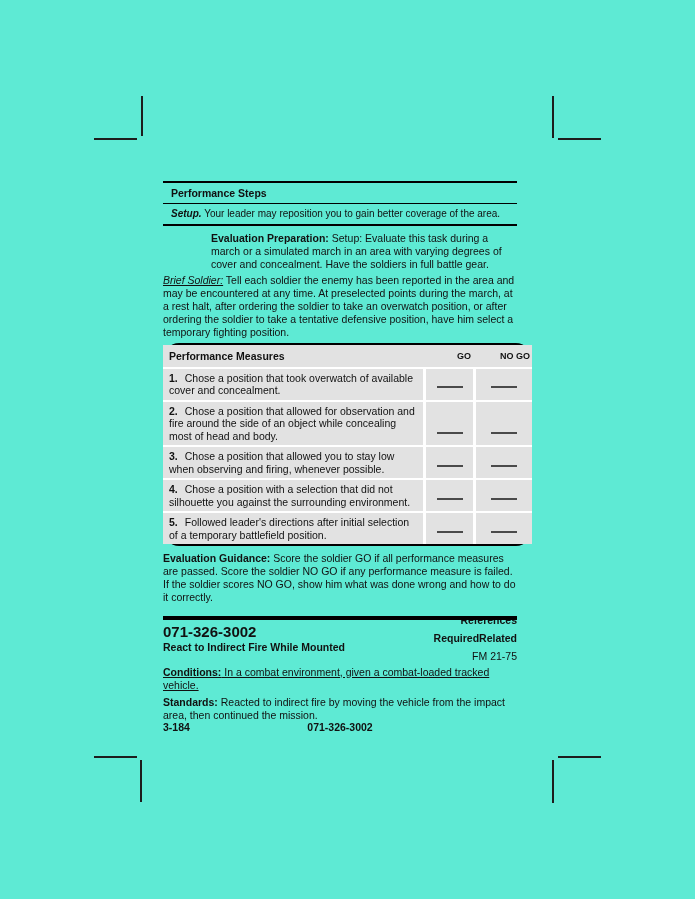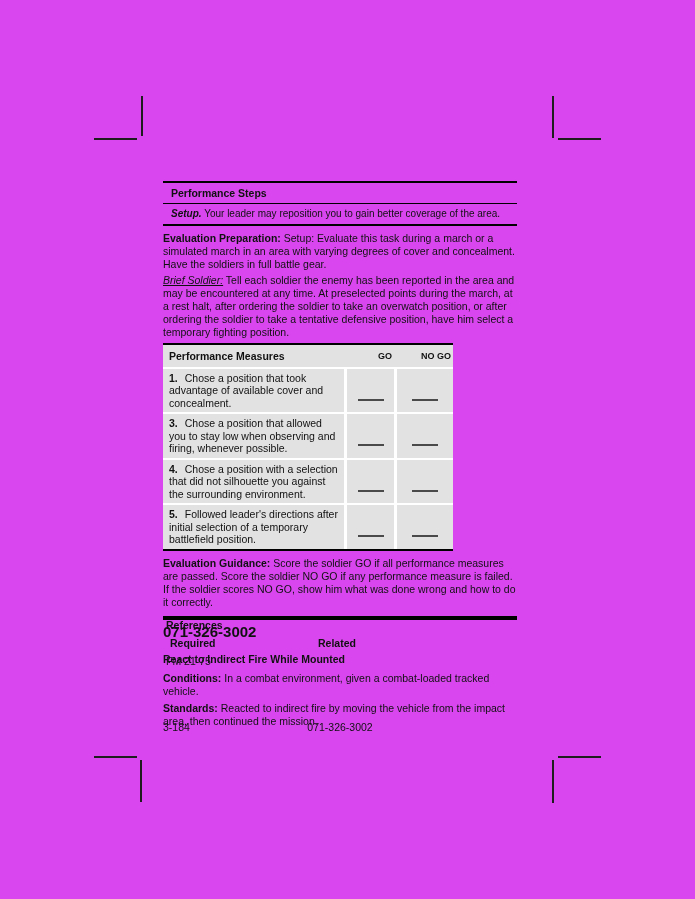--- a/index.html
+++ b/index.html
@@ -1,20 +1,20 @@
 <!DOCTYPE html>
 <html><head>
 <meta charset="utf-8">
 <style>
   html, body { margin: 0; padding: 0; background: #ffffff; }
   .page {
     position: relative;
     width: 695px;
     height: 899px;
-    background: #d946ef;
+    background: #5eead4;
     font-family: "Liberation Sans", sans-serif;
     color: #111;
     overflow: hidden;
   }
   
   .crop { position: absolute; background: #1d1d1d; }
 
   
   .content {
     position: absolute;
@@ -36,32 +36,33 @@
   }
   .steps-header {
     padding: 4px 8px 3px 8px;
     border-bottom: 1px solid #000;
     font-weight: bold;
     font-size: 10.5px;
   }
   .steps-note { padding: 3px 8px 4px 8px; font-size: 10px; }
 
   p.para { margin: 3px 0 0 0; }
-  p.first { margin-top: 0; }
+  p.first { margin-top: 0; margin-left: 48px; }
 
   
   table.measures {
     border-collapse: separate;
     border-spacing: 0;
-    width: 290px;
+    width: 369px;
     margin-top: 4px;
     border-top: 2px solid #000;
     border-bottom: 2px solid #000;
     font-size: 10.5px;
     line-height: 12.5px;
+    border-radius: 16px;
   }
   table.measures td, table.measures th {
     background: #e2e2e2;
     padding: 3px 6px;
     vertical-align: top;
     text-align: left;
   }
   table.measures .col-go    { width: 35px; }
   table.measures .col-nogo  { width: 44px; }
   table.measures th.go-head, table.measures th.nogo-head {
@@ -81,50 +82,50 @@
   .blank-line {
     display: inline-block;
     width: 26px;
     height: 0;
     border-top: 2px solid #4a4a4a;
     vertical-align: middle;
   }
   .num { font-weight: bold; margin-right: 7px; }
 
   
-  .refs { margin-top: 10px; }
+  .refs { margin-top: 10px; text-align: right; }
   .refs-title { font-weight: bold; margin-left: 3px; }
   .refs-cols { margin-top: 5px; }
   .refs-required { display: inline-block; width: 148px; margin-left: 7px; font-weight: bold; }
   .refs-related { display: inline-block; font-weight: bold; }
   .refs-item { margin-top: 5px; margin-left: 3px; }
 
   
   .next-task {
     position: absolute;
     left: 163px;
     top: 616px;
     width: 354px;
     font-size: 10.5px;
     line-height: 13px;
   }
   .task-rule { height: 3.5px; background: #000; }
   .task-number { font-size: 15px; font-weight: bold; margin-top: 3px; line-height: 17px; }
-  .task-title { font-weight: bold; margin-top: 13px; }
-  .next-task p.cond { margin: 6px 0 0 0; }
+  .task-title { font-weight: bold; margin-top: 1px; }
+  .next-task p.cond { margin: 12px 0 0 0; text-decoration: underline; }
   .next-task p.stand { margin: 4px 0 0 0; }
 
   
   .footer {
     position: absolute;
     left: 163px;
     top: 721px;
     width: 354px;
     font-size: 10.5px;
-    font-weight: normal;
+    font-weight: bold;
   }
   .footer .page-num { position: absolute; left: 0; top: 0; }
   .footer .task-num { text-align: center; }
 </style>
 </head>
 <body>
 
 <div class="page">
 
   <div class="crop" style="left:141px; top:96px; width:2px; height:40px;"></div>
@@ -148,21 +149,26 @@
     <p class="para"><span class="i">Brief Soldier:</span><span> Tell each soldier the enemy has been reported in the area and may be encountered at any time. At preselected points during the march, at a rest halt, after ordering the soldier to take an overwatch position, or after ordering the soldier to take a tentative defensive position, have him select a temporary fighting position.</span></p>
 
     <table class="measures">
       <tbody>
           <tr>
         <th class="meas-head">Performance Measures</th>
         <th class="go-head col-go sep-l">GO</th>
         <th class="nogo-head col-nogo sep-l">NO GO</th>
       </tr>
       <tr>
-        <td><span class="num">1.</span><span>Chose a position that took advantage of available cover and concealment.</span></td>
+        <td><span class="num">1.</span><span>Chose a position that took overwatch of available cover and concealment.</span></td>
+        <td class="mark col-go sep-l"><span class="blank-line"></span></td>
+        <td class="mark col-nogo sep-l"><span class="blank-line"></span></td>
+      </tr>
+      <tr>
+        <td><span class="num">2.</span><span>Chose a position that allowed for observation and fire around the side of an object while concealing most of head and body.</span></td>
         <td class="mark col-go sep-l"><span class="blank-line"></span></td>
         <td class="mark col-nogo sep-l"><span class="blank-line"></span></td>
       </tr>
       <tr>
         <td><span class="num">3.</span><span>Chose a position that allowed you to stay low when observing and firing, whenever possible.</span></td>
         <td class="mark col-go sep-l"><span class="blank-line"></span></td>
         <td class="mark col-nogo sep-l"><span class="blank-line"></span></td>
       </tr>
       <tr>
         <td><span class="num">4.</span><span>Chose a position with a selection that did not silhouette you against the surrounding environment.</span></td>

